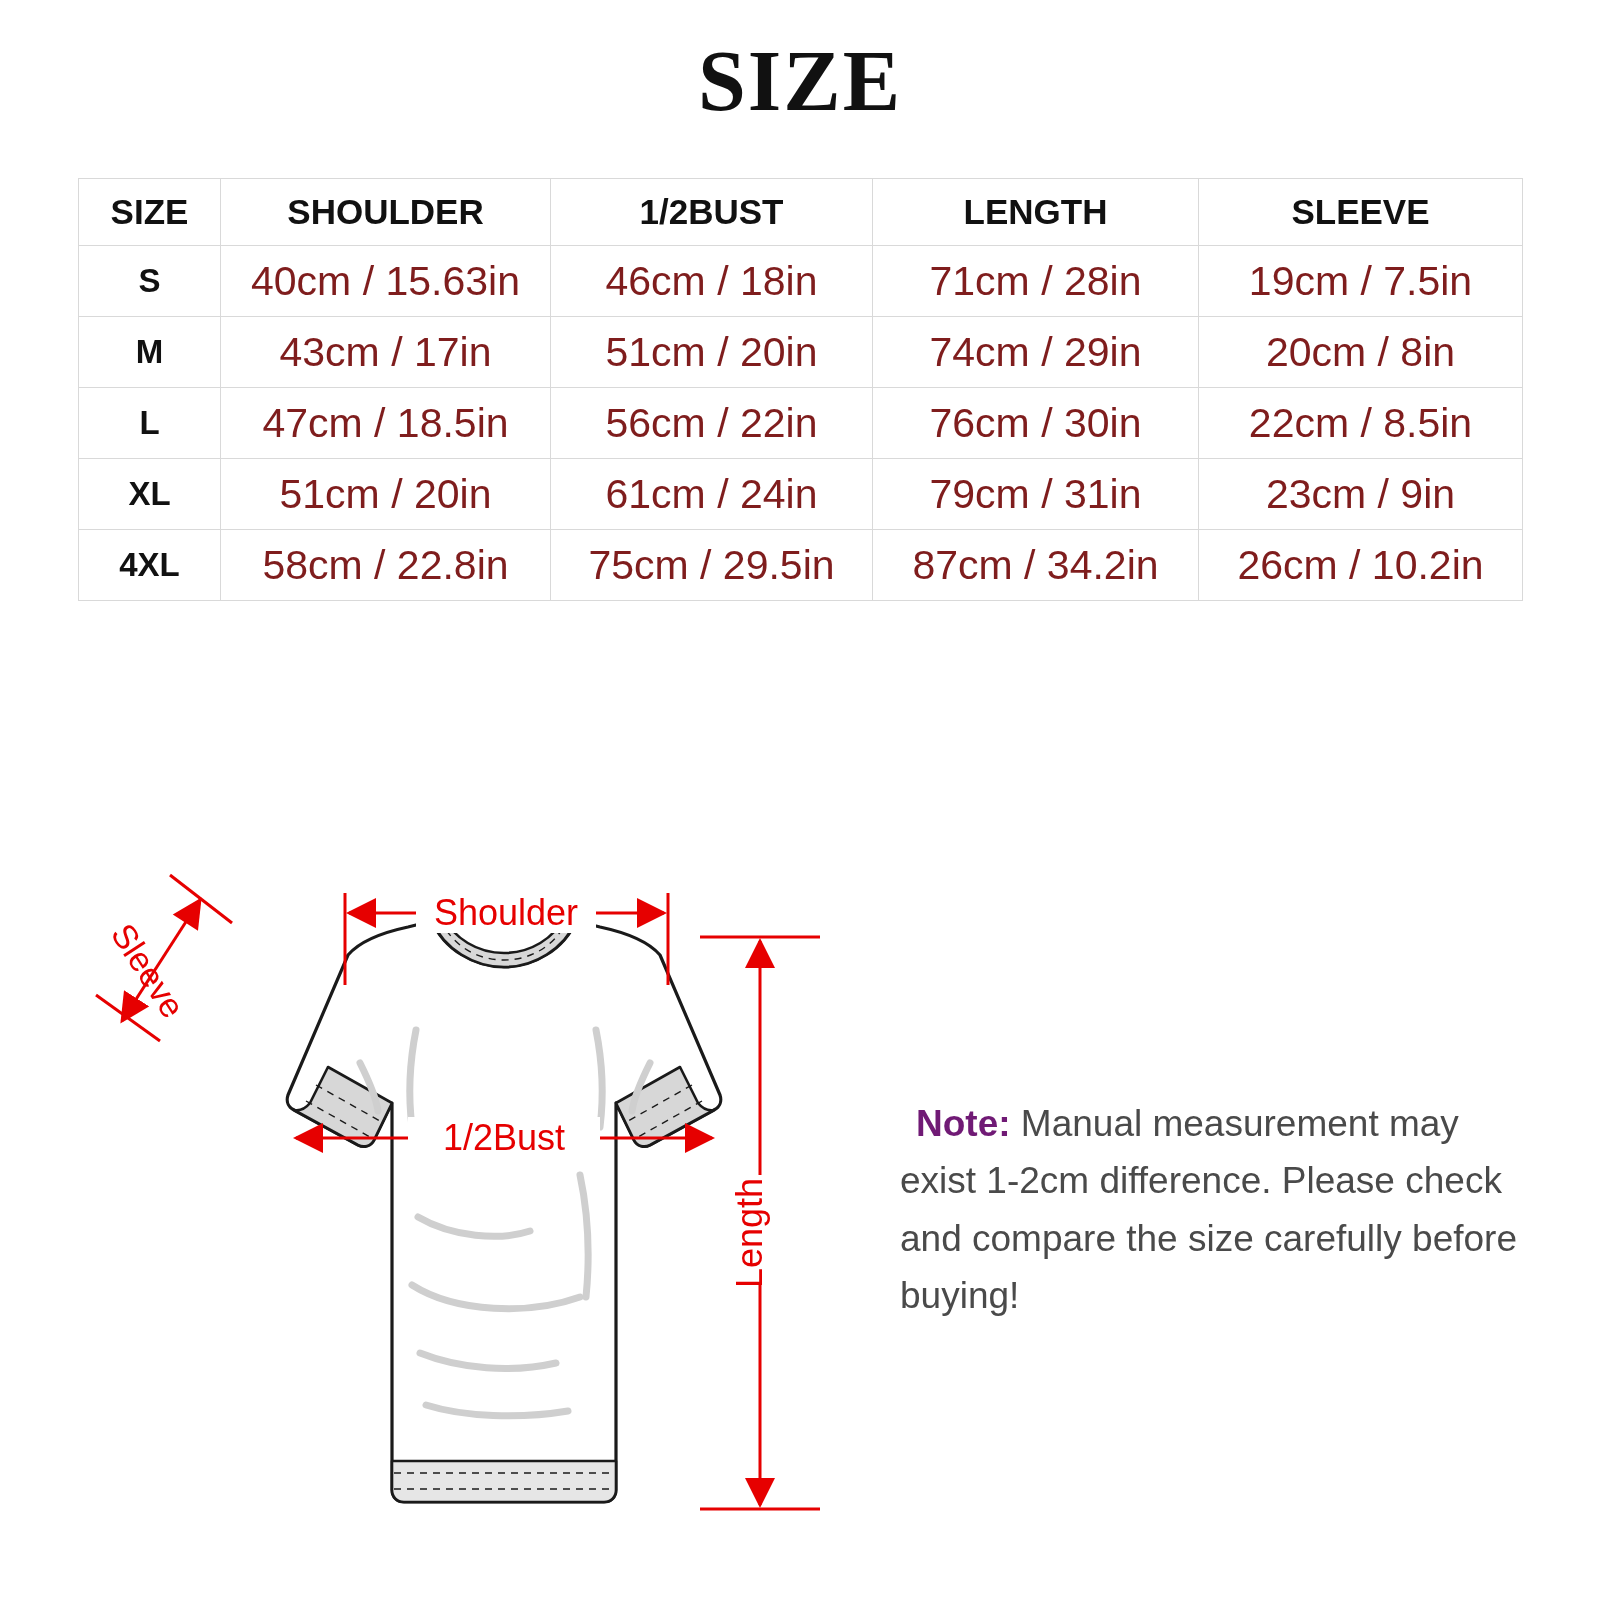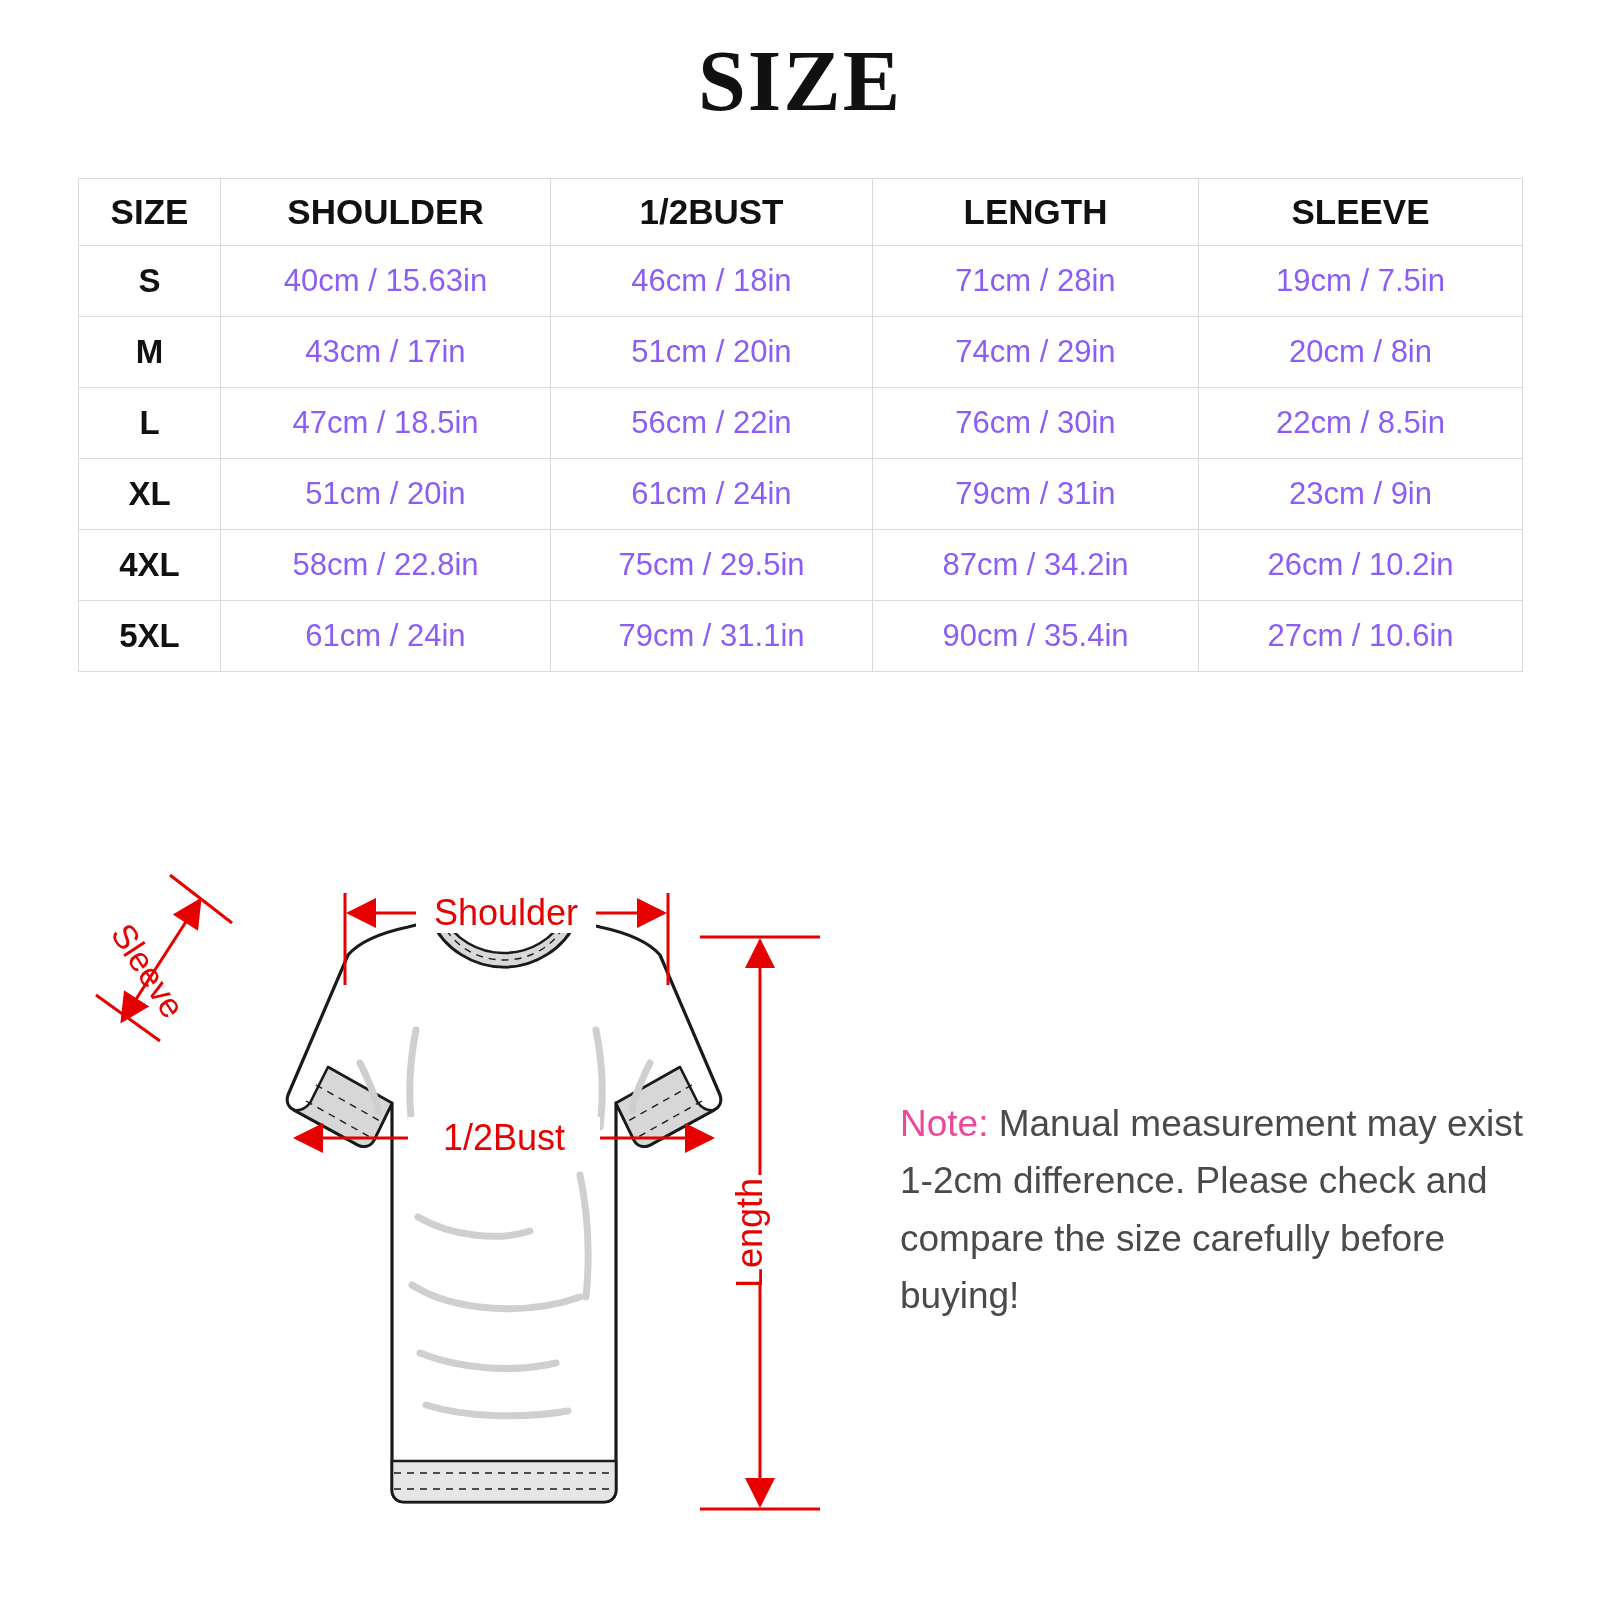--- a/index.html
+++ b/index.html
@@ -46,22 +46,22 @@
     padding: 0;
     height: 70px;
   }
   #size-table thead th {
     font-size: 35px;
     font-weight: bold;
     color: #111111;
     height: 66px;
   }
   #size-table tbody td {
-    font-size: 31px;
-    color: #8b5cf6;
+    font-size: 41px;
+    color: #7f1d1d;
   }
   #size-table tbody td.size-cell {
     font-size: 33px;
     font-weight: bold;
     color: #111111;
   }
   .col-size    { width: 142px; }
   .col-shoulder{ width: 330px; }
   .col-bust    { width: 322px; }
   .col-length  { width: 326px; }
@@ -81,22 +81,23 @@
   #note {
     position: absolute;
     top: 1095px;
     left: 900px;
     width: 640px;
     font-size: 37px;
     line-height: 1.55;
     color: #4a4a4a;
   }
   #note .note-label {
-    font-weight: normal;
-    color: #ec4899;
+    font-weight: bold;
+    color: #701a75;
+    margin-left: 16px;
   }
 </style>
 </head>
 <body>
 
 <div id="page-title">SIZE</div>
 
 <table id="size-table">
   <colgroup>
     <col class="col-size">
@@ -142,27 +143,20 @@
       <td>61cm / 24in</td>
       <td>79cm / 31in</td>
       <td>23cm / 9in</td>
     </tr>
     <tr>
       <td class="size-cell">4XL</td>
       <td>58cm / 22.8in</td>
       <td>75cm / 29.5in</td>
       <td>87cm / 34.2in</td>
       <td>26cm / 10.2in</td>
-    </tr>
-    <tr>
-      <td class="size-cell">5XL</td>
-      <td>61cm / 24in</td>
-      <td>79cm / 31.1in</td>
-      <td>90cm / 35.4in</td>
-      <td>27cm / 10.6in</td>
     </tr>
   </tbody>
 </table>
 
 <div id="diagram">
   <svg width="800" height="720" viewBox="0 0 800 720" xmlns="http://www.w3.org/2000/svg">
     <defs>
       <marker id="arrR" markerWidth="12" markerHeight="12" refX="9" refY="5" orient="auto">
         <path d="M0,0 L10,5 L0,10 z" fill="#e60000"></path>
       </marker>

